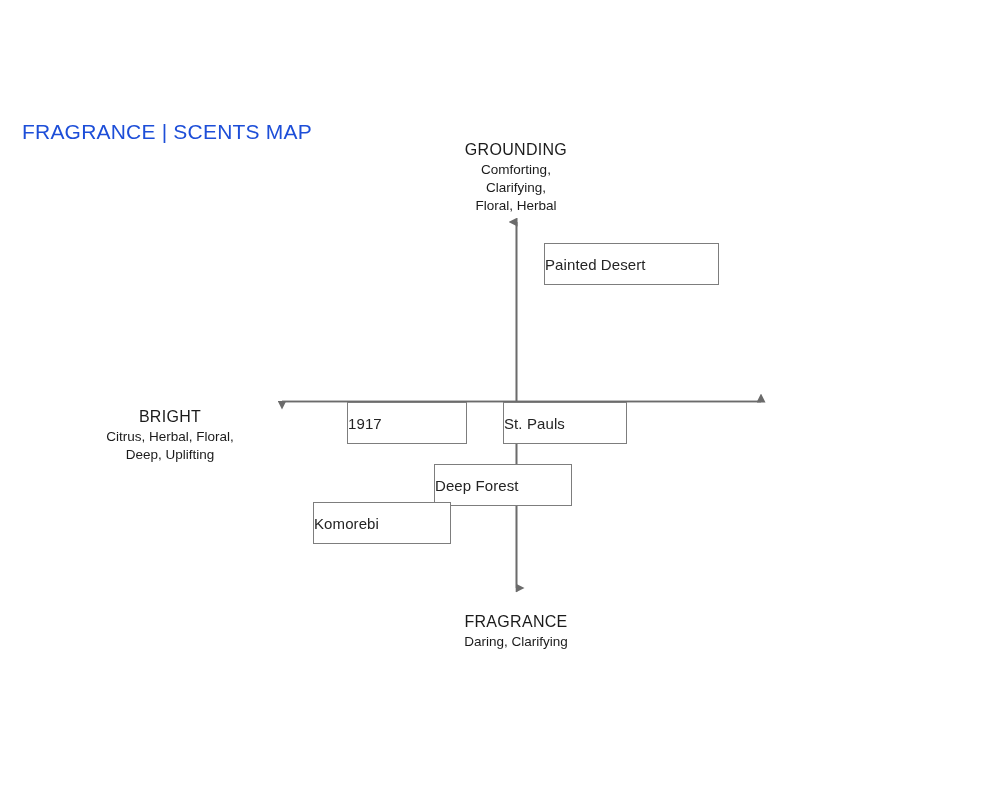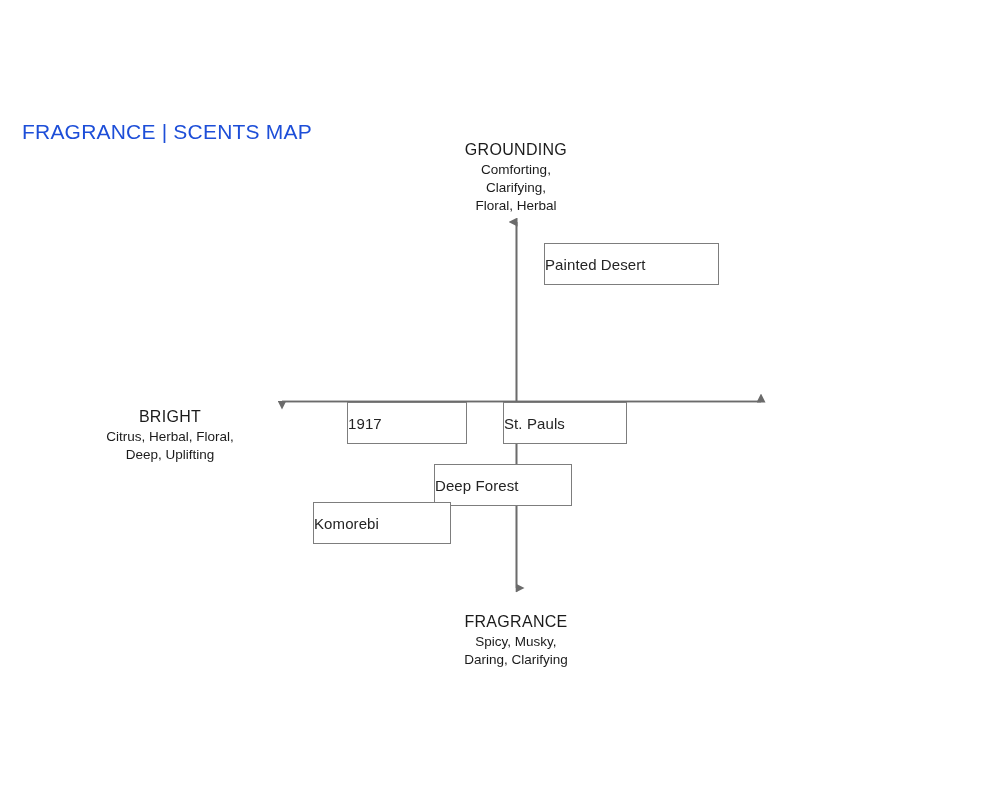--- a/index.html
+++ b/index.html
@@ -119,21 +119,20 @@
 
   <div class="pole pole-top">
     <span class="pole-title">GROUNDING</span>
     <span class="pole-desc-line">Comforting,</span>
     <span class="pole-desc-line">Clarifying,</span>
     <span class="pole-desc-line">Floral, Herbal</span>
   </div>
 
   <div class="pole pole-bottom">
     <span class="pole-title">FRAGRANCE</span>
-    <span class="pole-desc-line">Spicy, Musky,</span>
     <span class="pole-desc-line">Daring, Clarifying</span>
   </div>
 
   <div class="pole pole-left">
     <span class="pole-title">BRIGHT</span>
     <span class="pole-desc-line">Citrus, Herbal, Floral,</span>
     <span class="pole-desc-line">Deep, Uplifting</span>
   </div>
 
   <div class="pole pole-right">

